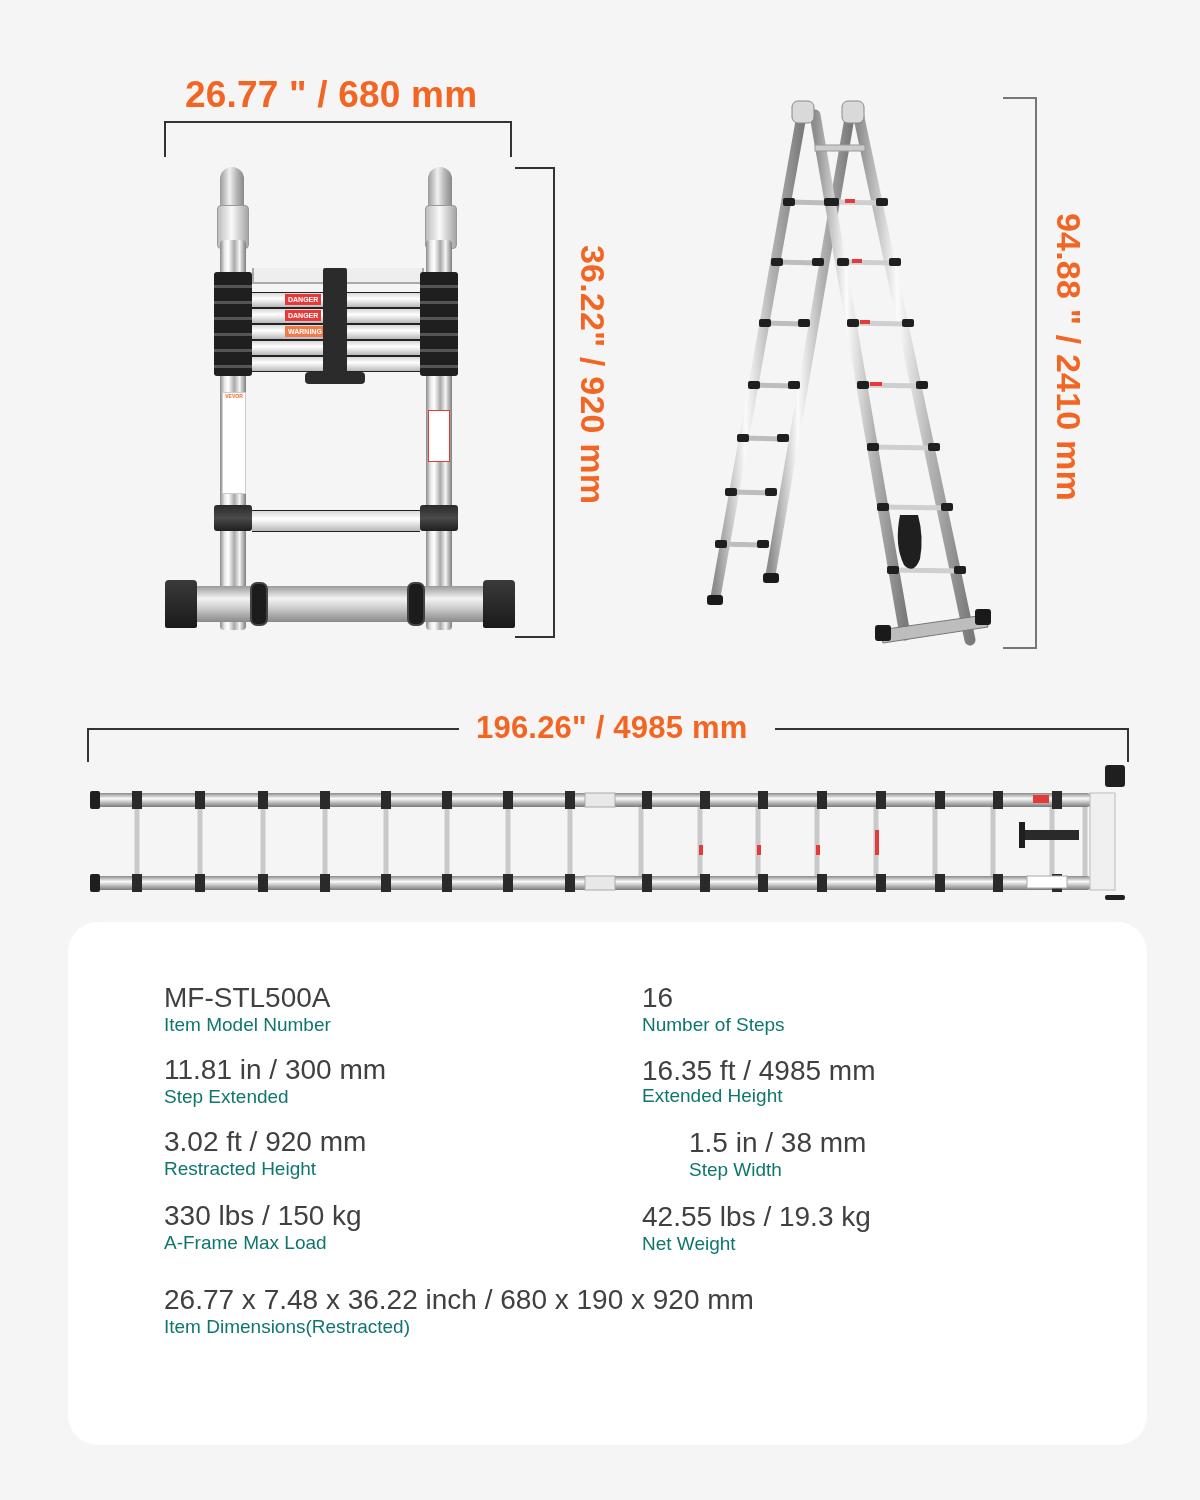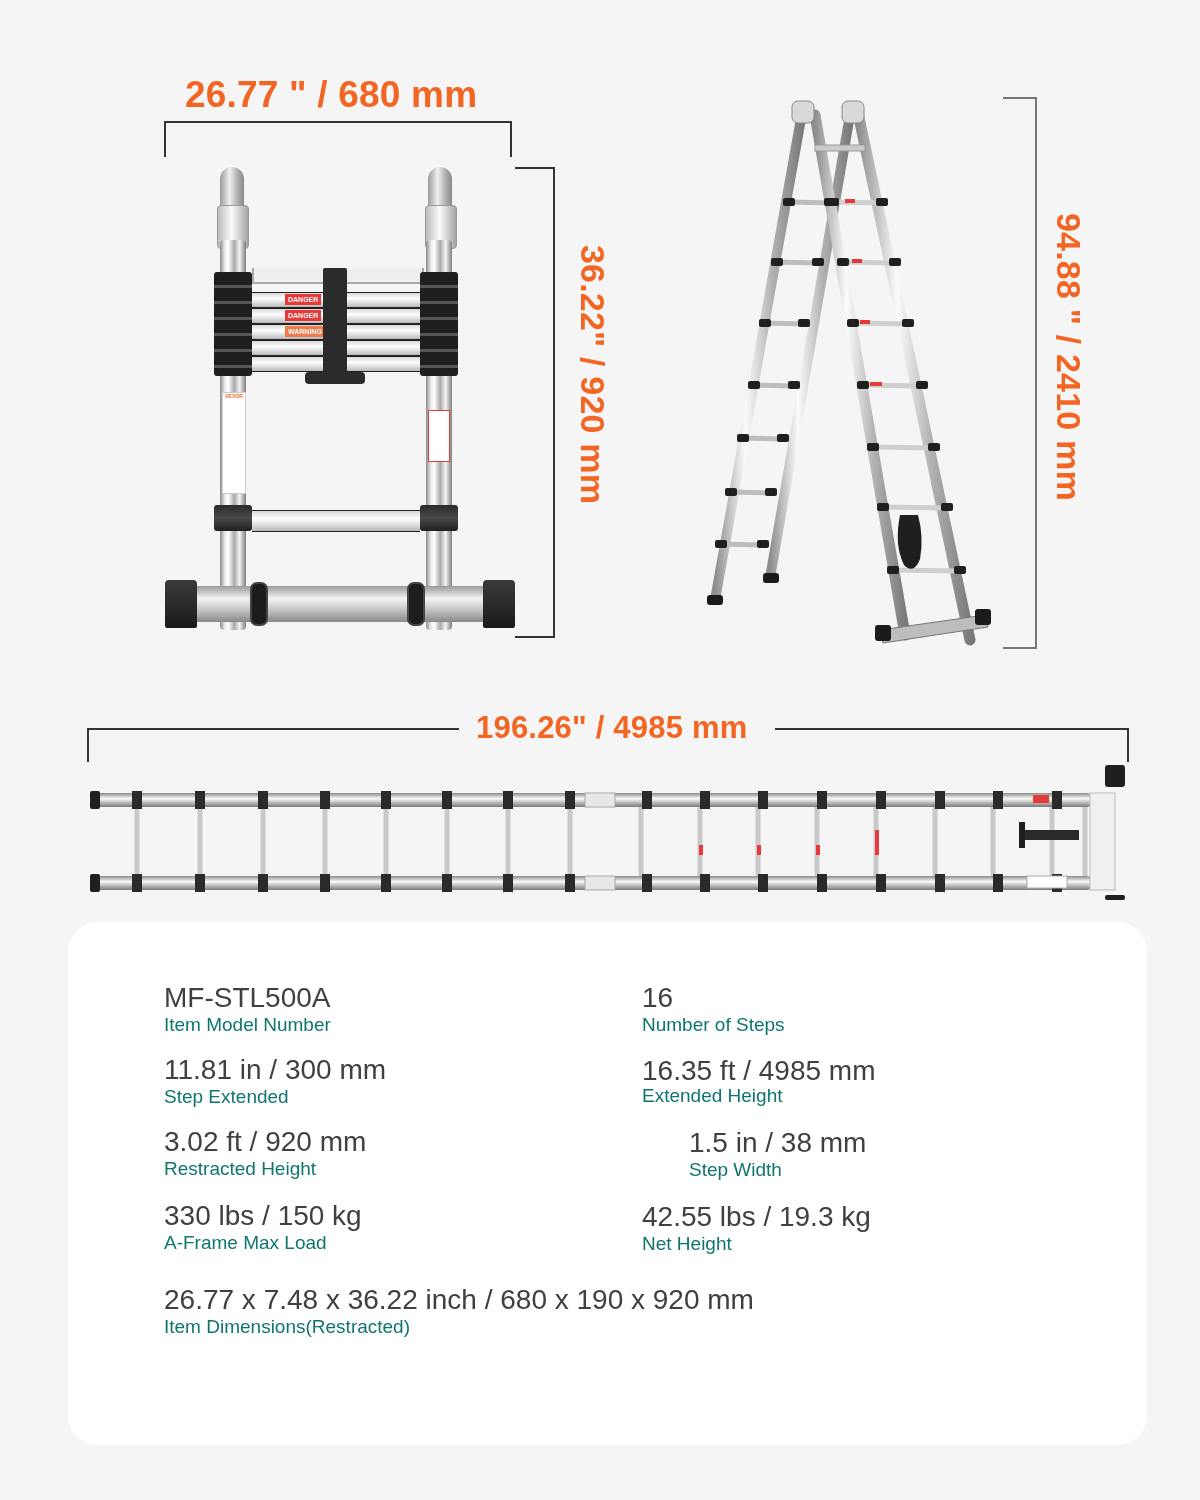--- a/index.html
+++ b/index.html
@@ -343,21 +343,21 @@
 <div class="spec" style="left:642px; top:1056px;">
   <div class="val">16.35 ft / 4985 mm</div>
   <div class="lbl" style="line-height:20px;">Extended Height</div>
 </div>
 <div class="spec" style="left:642px; top:1128px;margin-left:47px;">
   <div class="val">1.5 in / 38 mm</div>
   <div class="lbl">Step Width</div>
 </div>
 <div class="spec" style="left:642px; top:1202px;">
   <div class="val">42.55 lbs / 19.3 kg</div>
-  <div class="lbl">Net Height</div>
+  <div class="lbl">Net Weight</div>
 </div>
 
 <div class="spec wide" style="left:164px; top:1285px;">
   <div class="val">26.77 x 7.48 x 36.22 inch / 680 x 190 x 920 mm</div>
   <div class="lbl">Item Dimensions(Restracted)</div>
 </div>
 <div class="spec wide" style="left:164px; top:1356px;">
 </div>
 
 </body></html>

